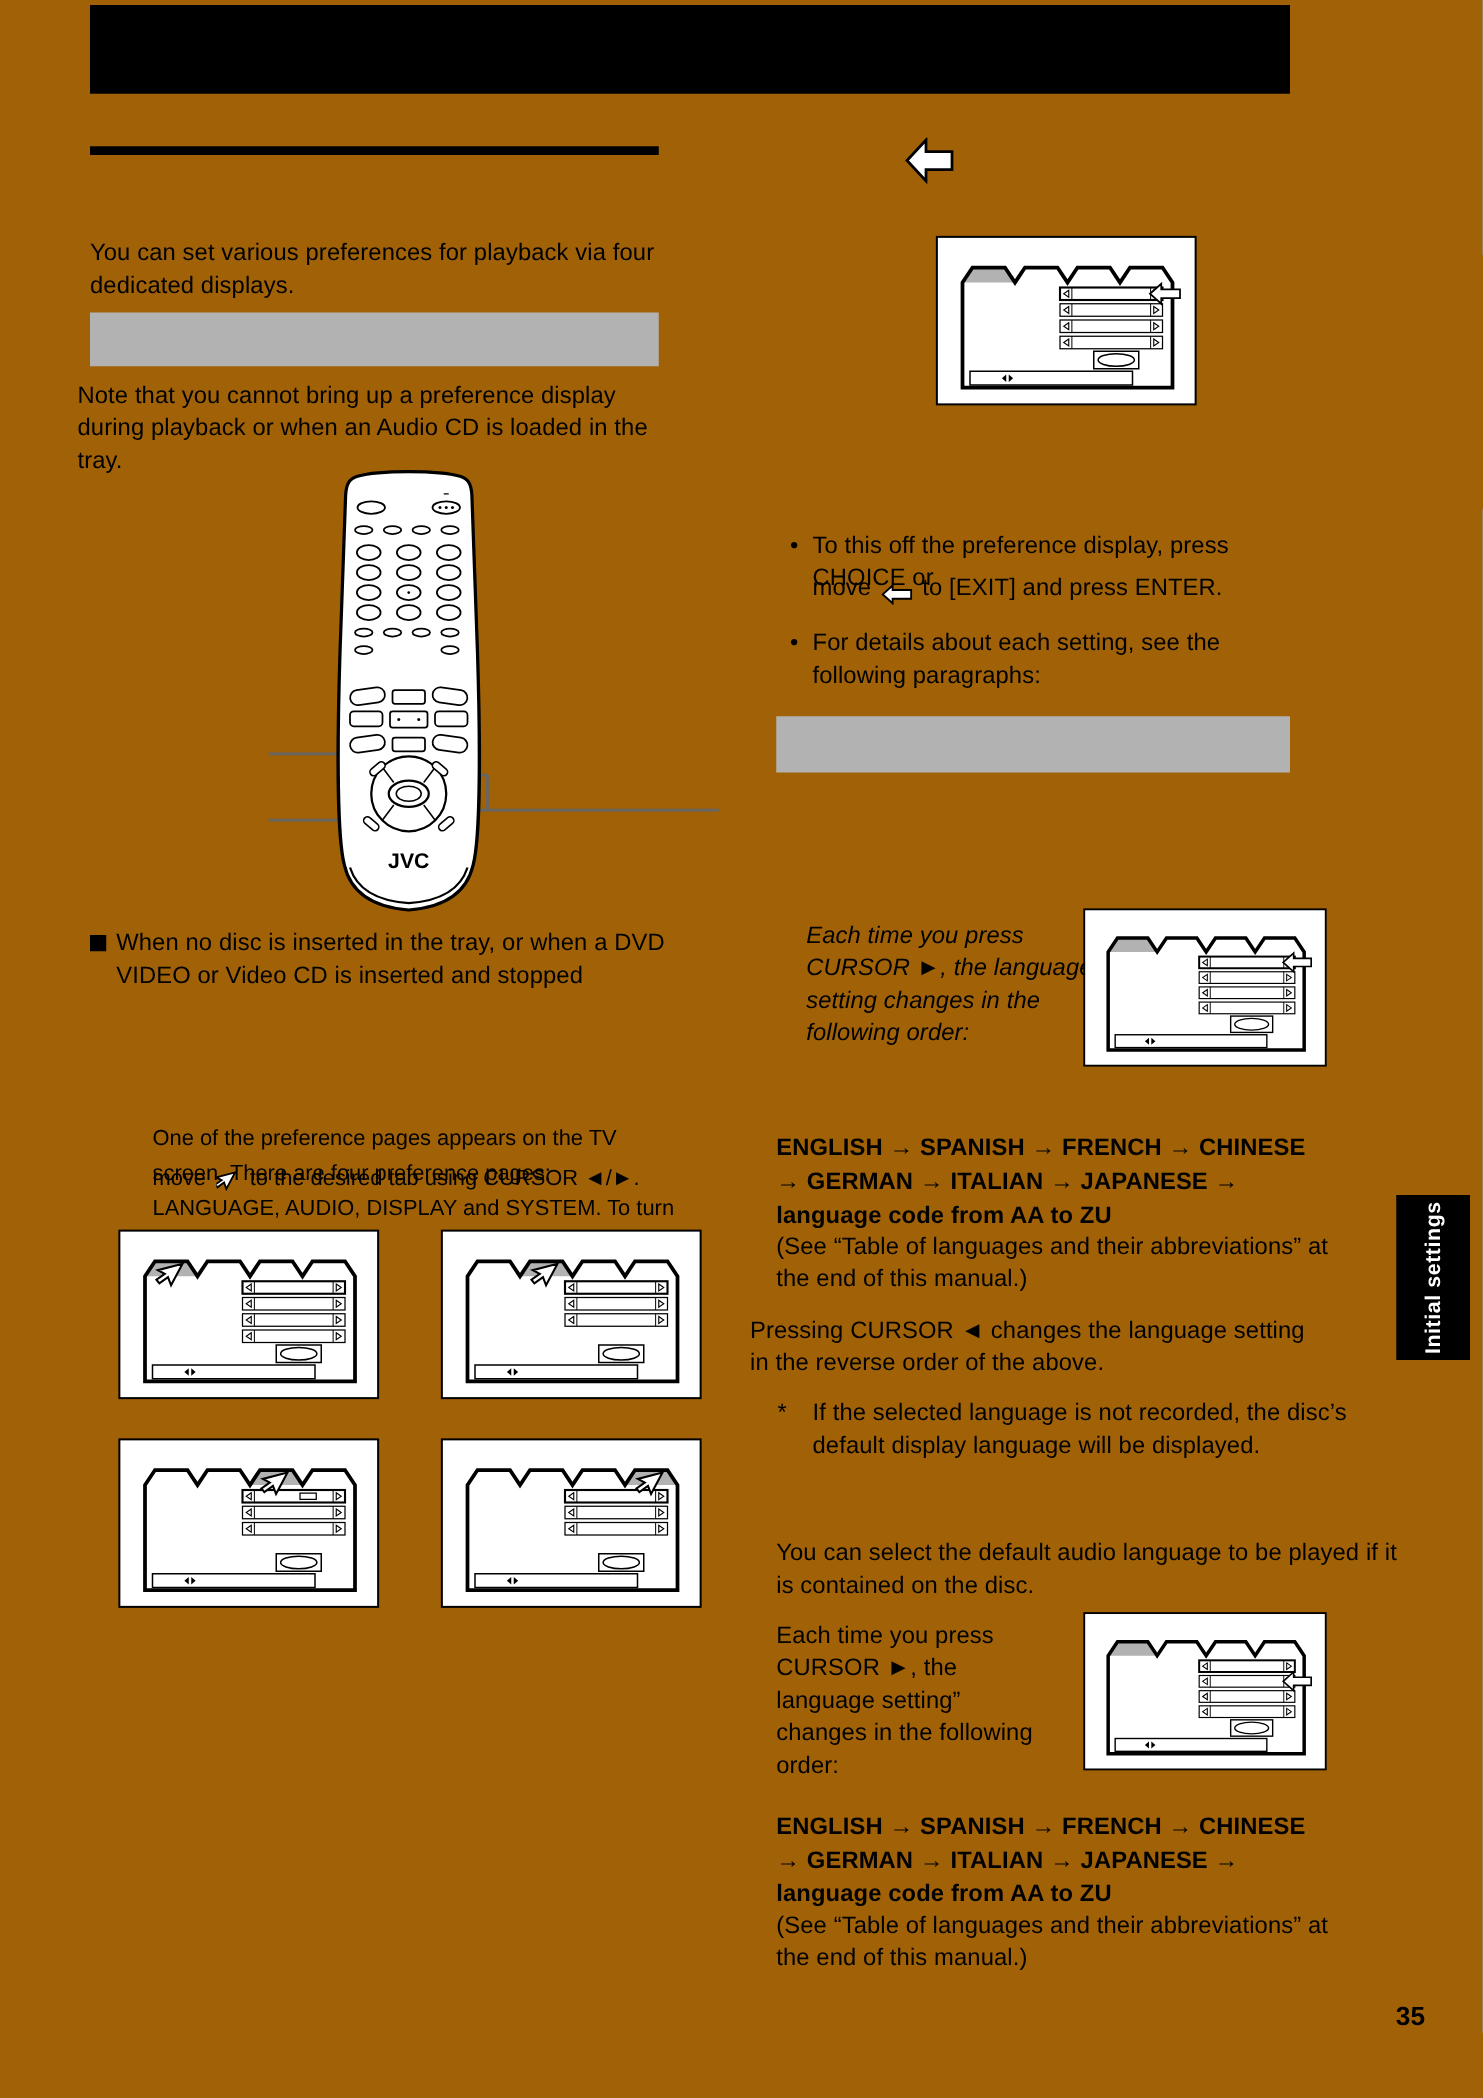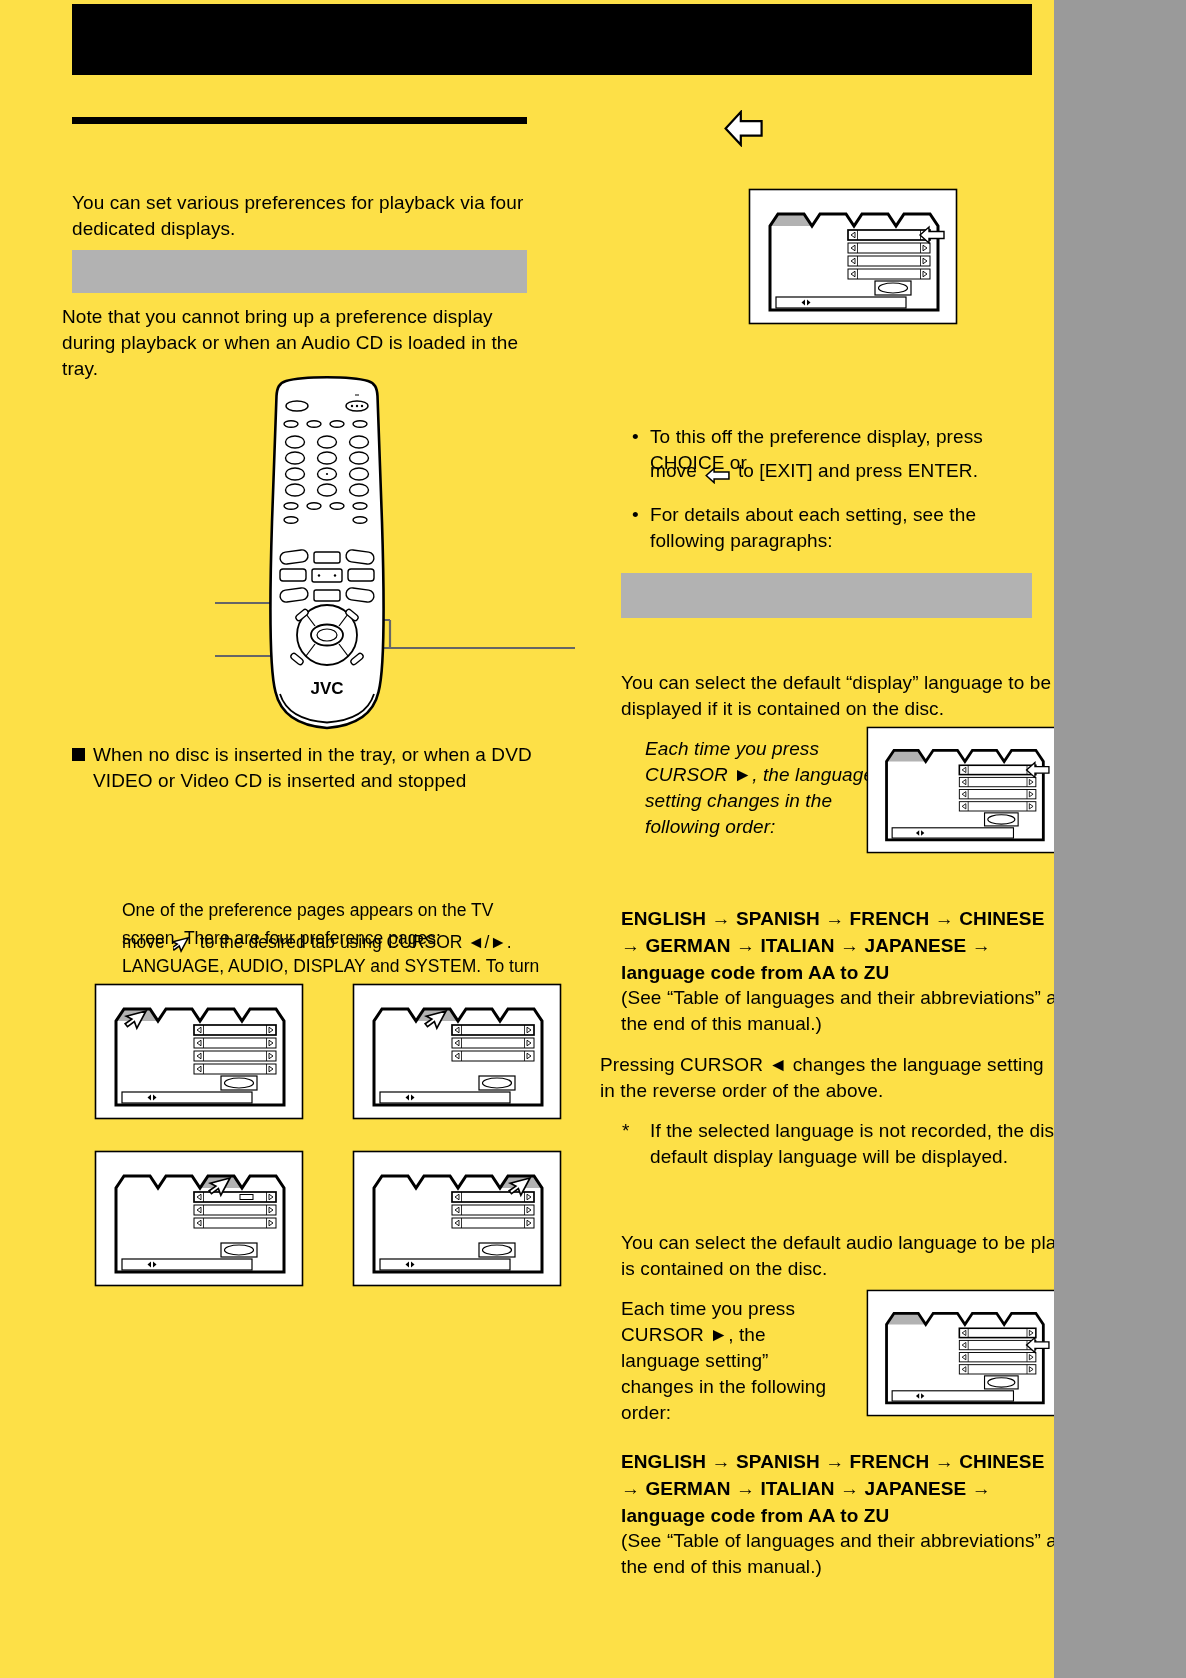--- a/index.html
+++ b/index.html
@@ -1,16 +1,16 @@
 <!DOCTYPE html>
 <html><head>
 <meta charset="utf-8">
 <style>
   html,body{margin:0;padding:0;background:#9a9a9a;}
-  .page{position:relative;width:1054px;height:1678px;background:#fde047;
+  .page{position:relative;width:1186px;height:1678px;background:#a16207;
         font-family:"Liberation Sans",sans-serif;color:#000;overflow:hidden;}
   .abs{position:absolute;}
   .body-text{font-size:19px;line-height:26px;letter-spacing:.1px;}
   .small-text{font-size:17.5px;line-height:28px;}
   .bold{font-weight:bold;}
   .banner{background:#000;}
   .rule{background:#000;}
   .gray-bar{background:#b2b2b2;}
   .flexrow{display:flex;align-items:flex-end;}
   .bullet-glyph{width:18px;flex:0 0 18px;}
@@ -324,21 +324,20 @@
     <span>to [EXIT] and press ENTER.</span>
   </div>
 
   <div class="abs body-text" style="left:632px;top:502px;width:412px;display:flex;">
     <span class="bullet-glyph">•</span>
     <span>For details about each setting, see the following paragraphs:</span>
   </div>
 
   <div class="abs gray-bar" style="left:621px;top:573px;width:411px;height:45px;"></div>
 
-  <div class="abs body-text" style="left:621px;top:670px;width:455px;">You can select the default “display” language to be displayed if it is contained on the disc.</div>
 
   <div class="abs body-text" style="left:645px;top:736px;width:252px;font-style:italic;">Each time you press CURSOR ►, the language setting changes in the following order:</div>
   <div class="abs" style="left:866px;top:726px;width:196px;height:128px;">
       <svg viewBox="0 0 210 137" width="100%" height="100%" xmlns="http://www.w3.org/2000/svg">
         <rect x="1.5" y="1.5" width="207" height="134" fill="#fff" stroke="#000" stroke-width="1.6"></rect>
         <polygon points="22,38 30,26 56,26 64,38" fill="#b2b2b2"></polygon>
         <polygon points="22,122 22,38 30,26 56,26 64,38 72,26 98,26 106,38 114,26 140,26 148,38 156,26 182,26 190,38 190,122" fill="none" stroke="#000" stroke-width="3"></polygon>
         <rect x="100" y="42" width="82" height="10" fill="#fff" stroke="#000" stroke-width="1.7"></rect>
         <line x1="109.5" y1="42" x2="109.5" y2="52" stroke="#000" stroke-width="0.8"></line>
         <line x1="172.5" y1="42" x2="172.5" y2="52" stroke="#000" stroke-width="0.8"></line>

